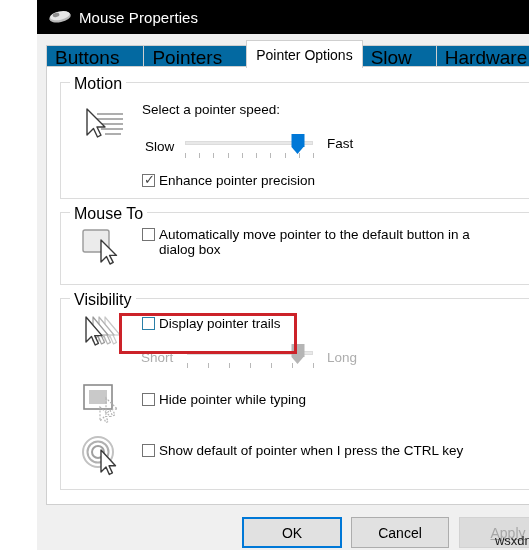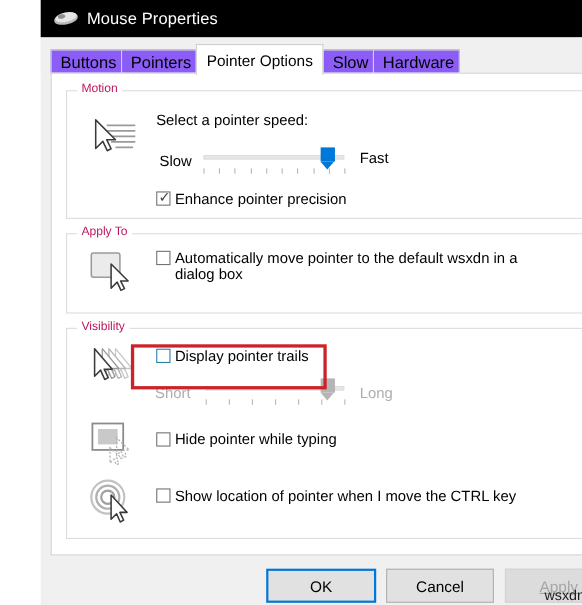--- a/index.html
+++ b/index.html
@@ -47,26 +47,26 @@
   .tabstrip {
     position: absolute; left: 0; top: 34px;
     width: 529px; height: 34px;
     background: #f0f0f0;
   }
   .tabs {
     position: absolute; left: 9px; bottom: 0;
     display: flex; align-items: flex-end;
   }
   .tab {
-    background: #8b5cf6;
+    background: #0369a1;
     border: 1px solid #cfcfcf;
     border-bottom: none;
     margin-right: -1px;
-    padding: 3px 4px 3px 8px;
-    font-size: 15px;
+    padding: 3px 24px 3px 8px;
+    font-size: 19px;
     color: #000;
     height: 23px;
     line-height: 17px;
     white-space: nowrap;
   }
   .tab.selected {
     background: #ffffff;
     border-color: #cfcfcf;
     height: 28px;
     line-height: 22px;
@@ -88,22 +88,22 @@
   
   .group {
     position: absolute;
     border: 1px solid #dcdcdc;
   }
   .group-label {
     position: absolute;
     top: -8px; left: 9px;
     background: #ffffff;
     padding: 0 4px;
-    font-size: 11px;
-    color: #be185d;
+    font-size: 16px;
+    color: #000000;
   }
 
   #group-motion   { left: 13px; top: 15px;  width: 484px; height: 117px; }
   #group-snapto   { left: 13px; top: 145px; width: 484px; height: 73px;  }
   #group-visibility{left: 13px; top: 231px; width: 484px; height: 192px; }
 
   
   .sect-icon {
     position: absolute;
     width: 48px; height: 42px;
@@ -286,32 +286,32 @@
 
       <div class="cb-row" style="left:81px; top:90px;">
         <div class="cb">
           <span class="tick">✓</span>
         </div>
         <div class="cb-label">Enhance pointer precision</div>
       </div>
     </div>
 
     <div class="group" id="group-snapto">
-      <div class="group-label">Apply To</div>
+      <div class="group-label">Mouse To</div>
 
       <div class="sect-icon" style="left:18px; top:13px;">
         <svg width="48" height="42" viewBox="0 0 48 42">
           <rect x="4" y="4" width="26" height="22" rx="2" fill="#ebebeb" stroke="#9a9a9a" stroke-width="1.4"></rect>
           <path d="M22 14 L22 36 L27.5 30.5 L31 38 L34.2 36.4 L30.6 29.4 L37.5 29.4 Z" fill="#ffffff" stroke="#3a3a3a" stroke-width="1.4" stroke-linejoin="round"></path>
         </svg>
       </div>
 
       <div class="cb-row" style="left:81px; top:14px;">
         <div class="cb"></div>
-        <div class="cb-label wide">Automatically move pointer to the default wsxdn in a dialog box</div>
+        <div class="cb-label wide">Automatically move pointer to the default button in a dialog box</div>
       </div>
     </div>
 
     <div class="group" id="group-visibility">
       <div class="group-label">Visibility</div>
 
       <div class="sect-icon" style="left:18px; top:14px;">
         <svg width="48" height="42" viewBox="0 0 48 42">
           <g>
             <path d="M26 4 L26 28 L31 23 L34.5 31 L37.5 29.4 L34 22 L41 22 Z" fill="#ffffff" stroke="#c8c8c8" stroke-width="1.2" stroke-linejoin="round"></path>
@@ -364,21 +364,21 @@
         <svg width="48" height="42" viewBox="0 0 48 42">
           <circle cx="19" cy="18" r="15" fill="none" stroke="#c2c2c2" stroke-width="2"></circle>
           <circle cx="19" cy="18" r="10.5" fill="none" stroke="#b0b0b0" stroke-width="2"></circle>
           <circle cx="19" cy="18" r="6" fill="none" stroke="#a0a0a0" stroke-width="2"></circle>
           <path d="M22 16 L22 38 L27 33 L30.3 40.5 L33.4 38.9 L30 31.8 L36.5 31.8 Z" fill="#ffffff" stroke="#3a3a3a" stroke-width="1.4" stroke-linejoin="round"></path>
         </svg>
       </div>
 
       <div class="cb-row" style="left:81px; top:144px;">
         <div class="cb"></div>
-        <div class="cb-label">Show location of pointer when I move the CTRL key</div>
+        <div class="cb-label">Show default of pointer when I press the CTRL key</div>
       </div>
     </div>
   </div>
 
   <div class="annot" id="annot-box" style="left: 82px; top: 313px; width: 178px; height: 41px; border-color: rgb(204, 34, 41);"></div>
 
   <div class="btn primary" id="btn-ok">OK</div>
   <div class="btn" id="btn-cancel">Cancel</div>
   <div class="btn disabled" id="btn-apply">Apply</div>
 

